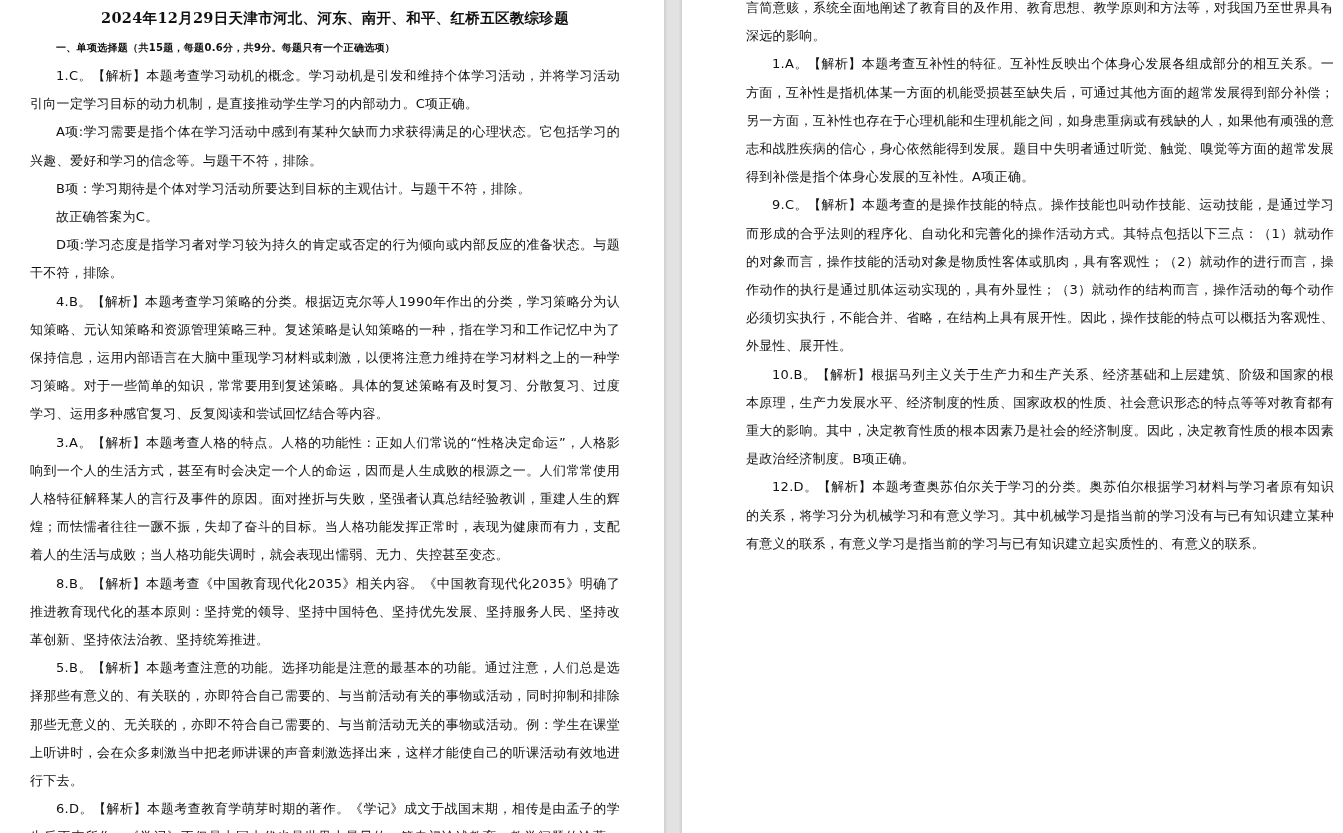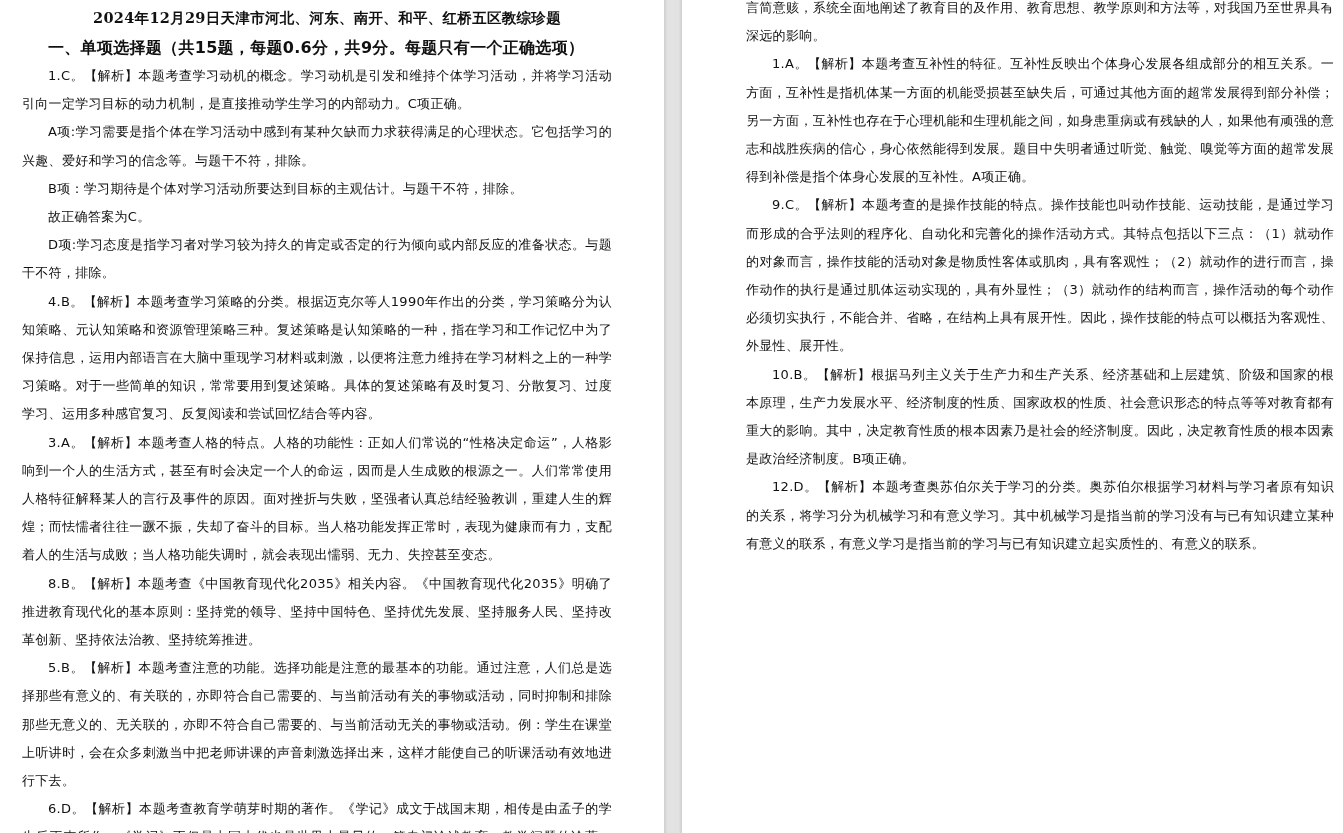--- a/index.html
+++ b/index.html
@@ -15,21 +15,21 @@
     color: #111;
     position: relative;
   }
   .page {
     position: absolute;
     top: 0;
     height: 833px;
     background: #ffffff;
     overflow: hidden;
   }
-  .page-left { left: 8px; width: 796px; }
+  .page-left { left: 16px; width: 796px; }
   .page-right { left: 682px; width: 654px; border-radius: 21px; }
   .gap {
     position: absolute;
     top: 0;
     left: 664px;
     width: 18px;
     height: 833px;
     background: linear-gradient(to right, #cfcfcf, #e2e2e2 20%, #e2e2e2 80%, #cfcfcf);
   }
   .content {
@@ -45,21 +45,21 @@
     text-align: center;
     font-weight: bold;
     font-family: "DejaVu Serif", "Liberation Serif", serif;
     font-size: 14.5px;
     line-height: 28px;
     margin: 0;
     padding-left: 20px;
   }
   .section-heading {
     font-weight: bold;
-    font-size: 16px;
+    font-size: 10px;
     line-height: 28px;
     text-indent: 26px;
     margin: 2px 0 0 0;
   }
   p.para {
     margin: 0;
     text-indent: 26px;
   }
 </style>
 </head>

